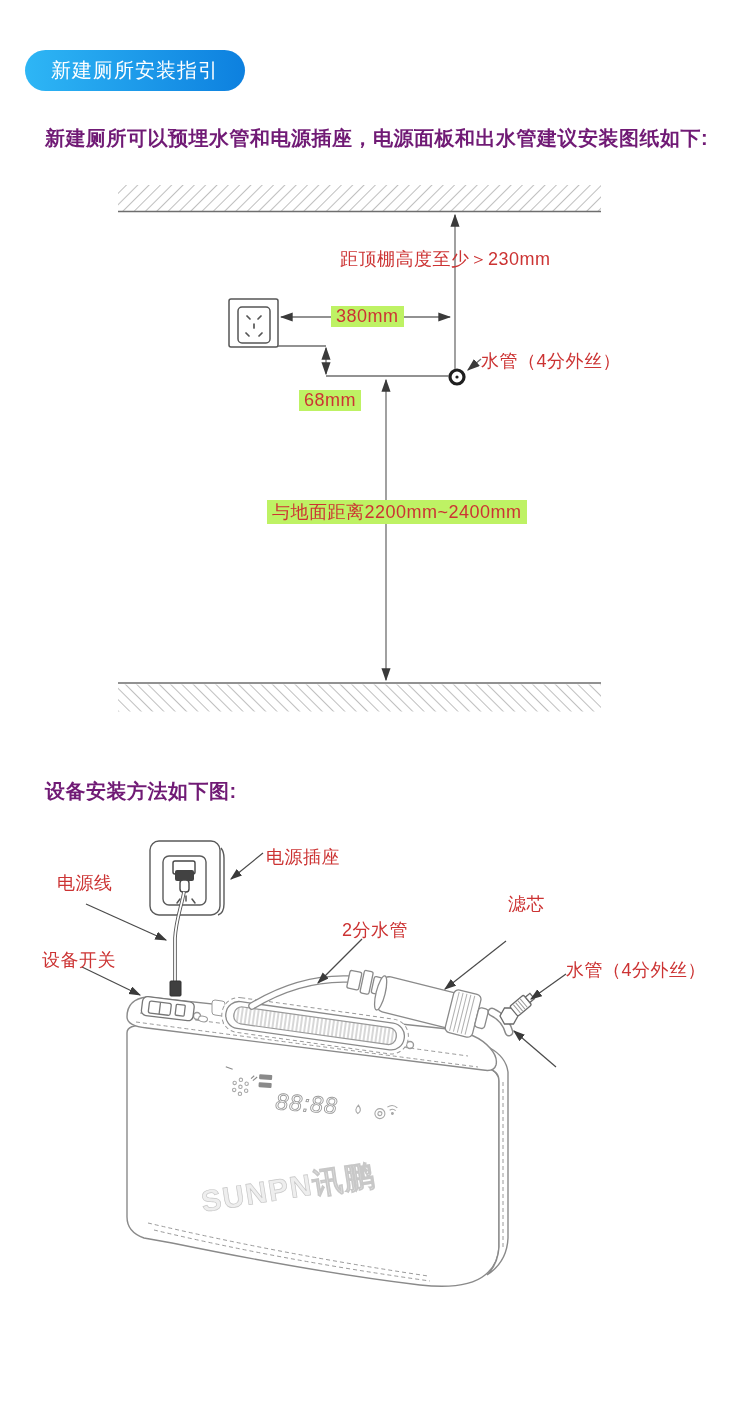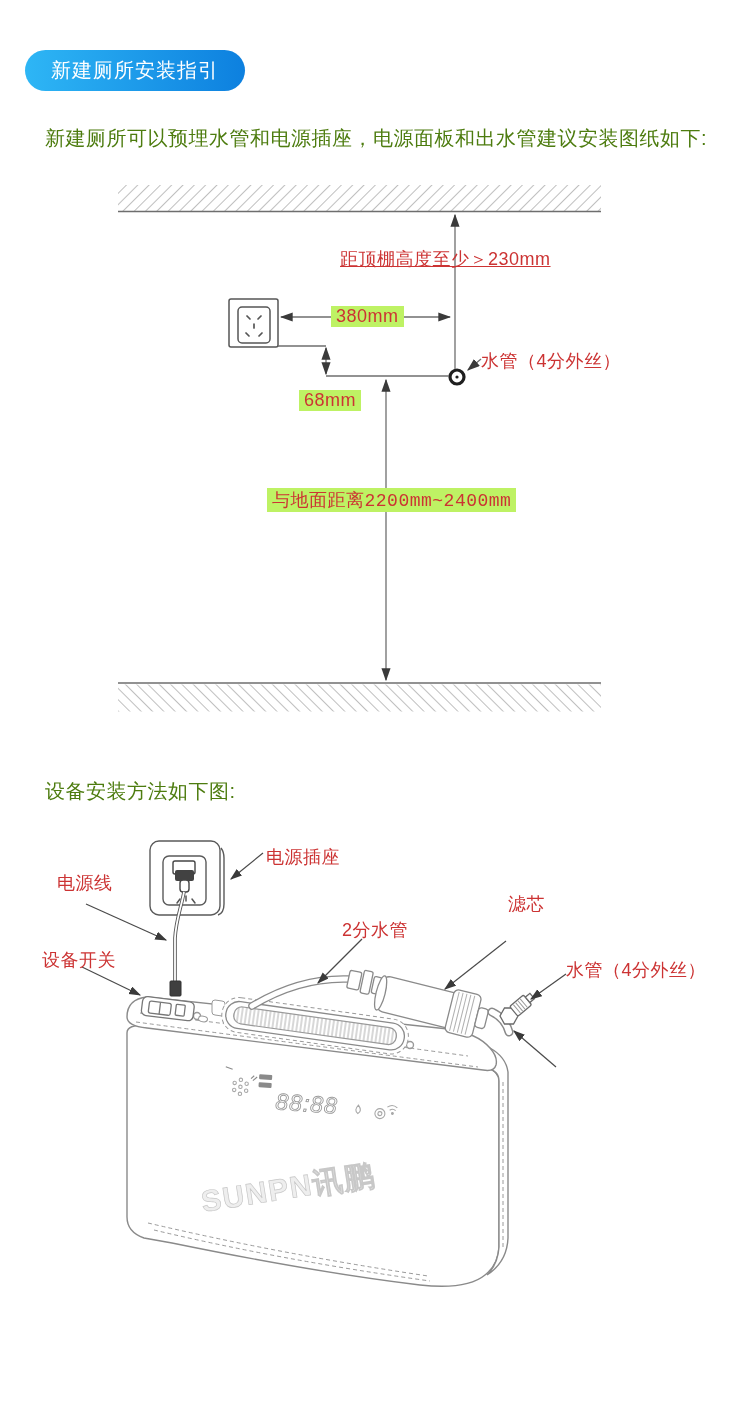--- a/index.html
+++ b/index.html
@@ -1,21 +1,21 @@
 <!DOCTYPE html>
 <html><head>
 <meta charset="utf-8">
 <style>
   html,body{margin:0;padding:0;background:#fff;}
   #canvas{position:relative;width:750px;height:1410px;background:#ffffff;margin:0 auto;overflow:hidden;
           font-family:"Liberation Sans","DejaVu Sans",sans-serif;}
   .abs{position:absolute;white-space:nowrap;}
   .badge{left:25px;top:50px;height:41px;line-height:41px;padding:0 26px;border-radius:21px;
          background:linear-gradient(90deg,#2eb6f5,#0d80df);color:#ffffff;font-size:20px;letter-spacing:1px;}
-  .bodytext{color:#4d7c0f;font-size:20px;letter-spacing:0.5px;}
+  .bodytext{color:#701a75;font-size:20px;letter-spacing:0.5px;font-weight:bold;}
   .red{color:#cc3333;font-size:18px;letter-spacing:0.5px;}
   .onwhite{background:#bef264;padding:0 5px;}
   svg{position:absolute;left:0;}
   svg text{font-family:"Liberation Sans","DejaVu Sans",sans-serif;}
 </style>
 </head>
 <body>
 
 <div id="canvas">
 
@@ -70,25 +70,25 @@
     <g stroke="#6e6e6e" stroke-width="1.3">
       <line x1="281" y1="142" x2="450" y2="142" marker-start="url(#arr)" marker-end="url(#arr)"></line>
       <line x1="278" y1="171" x2="326" y2="171"></line>
       <line x1="326" y1="173" x2="326" y2="199" marker-start="url(#arr)" marker-end="url(#arr)"></line>
       <line x1="326" y1="201" x2="449" y2="201"></line>
       <line x1="386" y1="205" x2="386" y2="505" marker-start="url(#arr)" marker-end="url(#arr)"></line>
       <line x1="481" y1="184" x2="468" y2="195" marker-end="url(#arr)"></line>
     </g>
   </svg>
 
-  <div class="abs red" style="left:340px;top:247px;text-decoration:underline;">距顶棚高度至少＞230mm</div>
+  <div class="abs red" style="left:340px;top:247px;">距顶棚高度至少＞230mm</div>
   <div class="abs red onwhite" style="left:331px;top:306px;">380mm</div>
   <div class="abs red onwhite" style="left:299px;top:352px;margin-top:38px;">68mm</div>
   <div class="abs red" style="left:481px;top:349px;">水管（4分外丝）</div>
-  <div class="abs red onwhite" style="left:267px;top:488px;font-family:Liberation Mono, monospace;">与地面距离2200mm~2400mm</div>
+  <div class="abs red onwhite" style="left:267px;top:500px;">与地面距离2200mm~2400mm</div>
 
   <div class="abs bodytext" style="left:45px;top:778px;">设备安装方法如下图:</div>
 
   <svg style="top:820px;" width="750" height="560" viewBox="0 0 750 560">
     <defs>
       <pattern id="ribs" width="4" height="24" patternUnits="userSpaceOnUse">
         <line x1="2" y1="0" x2="2" y2="24" stroke="#b0b0b0" stroke-width="1"></line>
       </pattern>
       <marker id="arr2" markerWidth="10" markerHeight="8" refX="9" refY="3.5" orient="auto">
         <path d="M0,0 L10,3.5 L0,7 Z" fill="#3a3a3a"></path>

